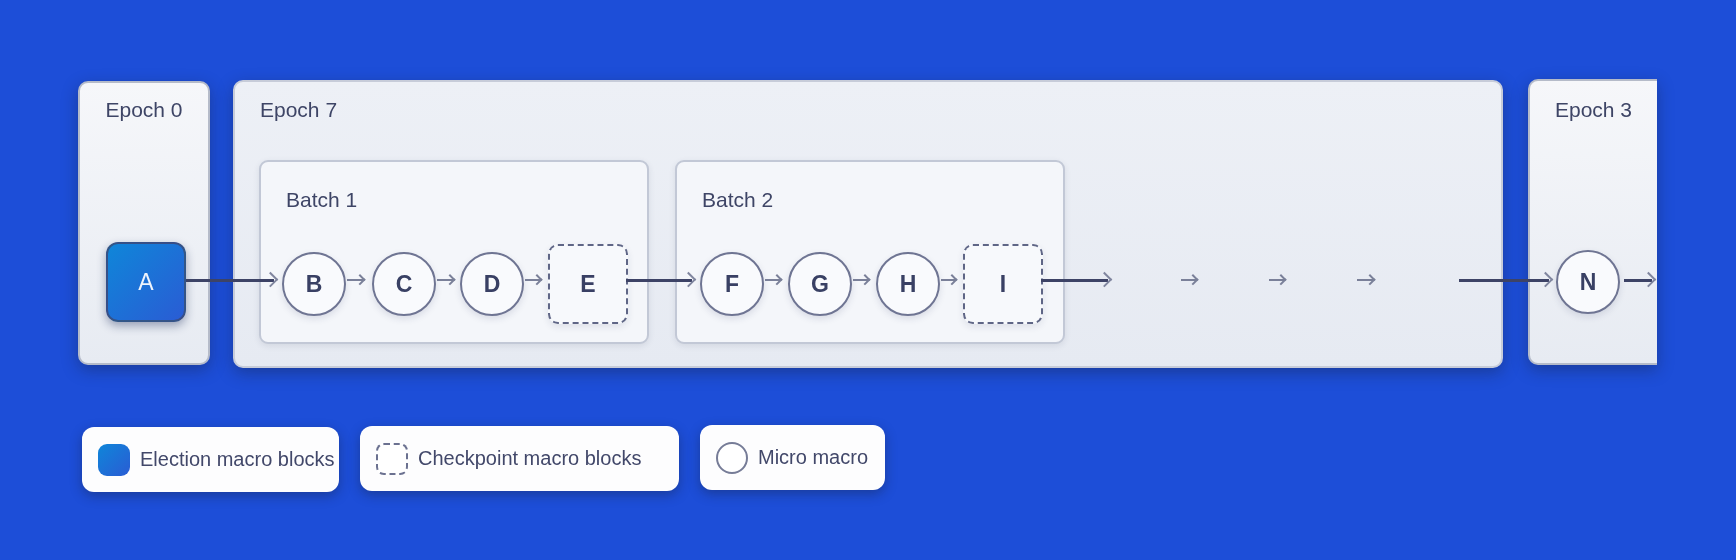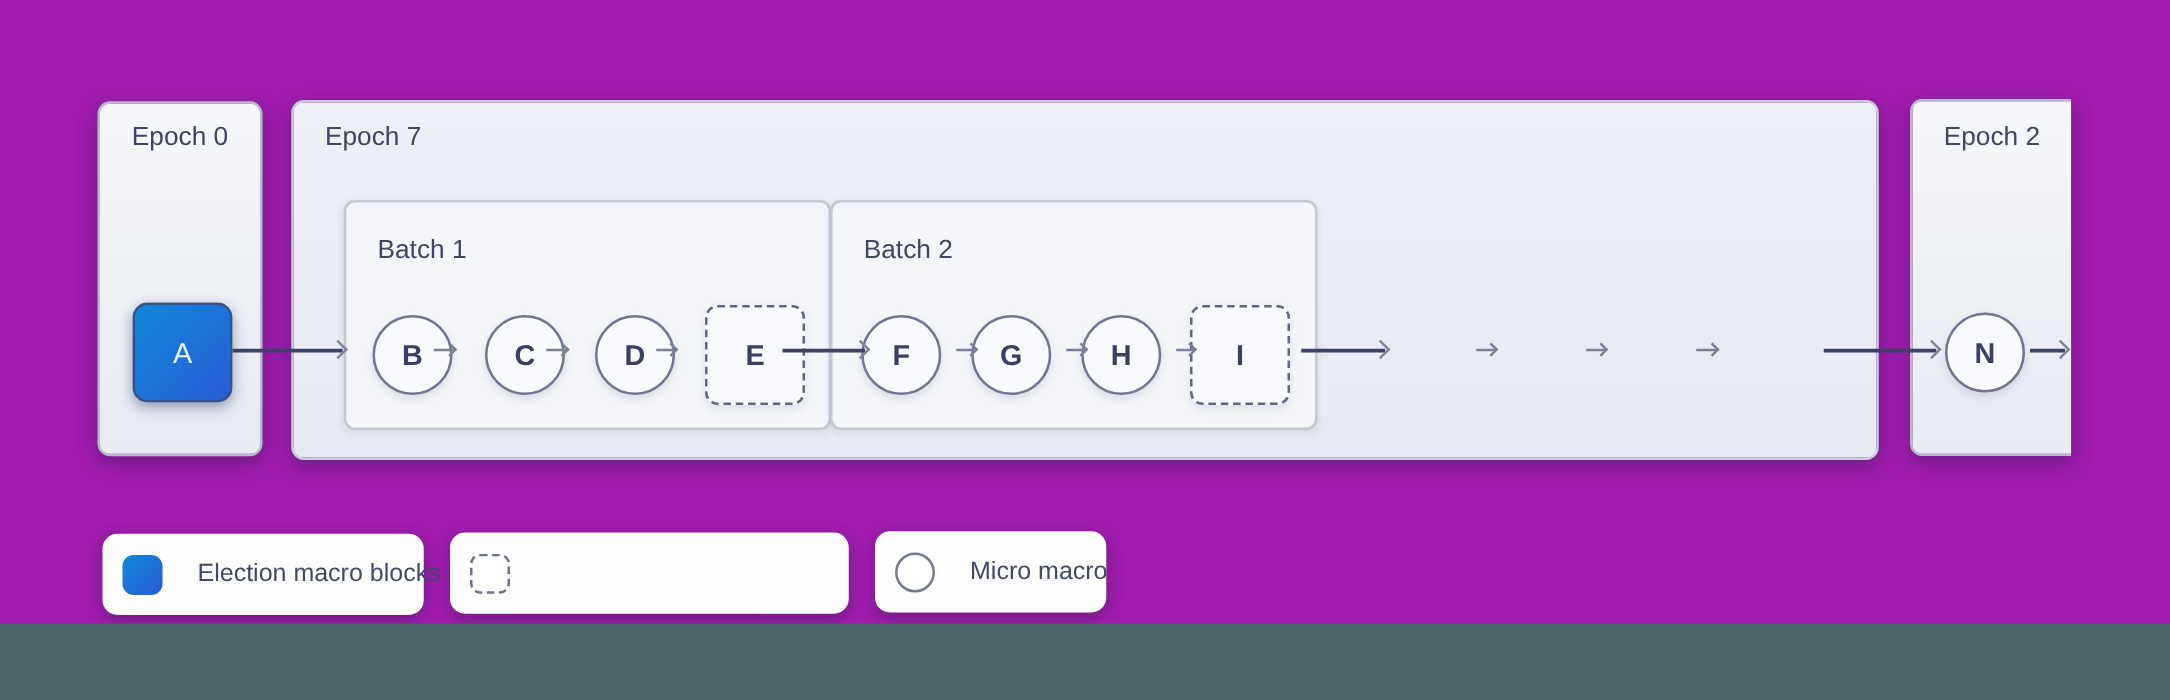--- a/index.html
+++ b/index.html
@@ -1,19 +1,19 @@
 <!DOCTYPE html>
 <html><head>
 <meta charset="utf-8">
 <style>
   html,body{margin:0;padding:0;background:#4c6566;}
   *{box-sizing:border-box;}
   .stage{
-    position:relative;width:1736px;height:499px;overflow:hidden;
-    background:#a21caf;
+    position:relative;width:1736px;height:560px;overflow:hidden;
+    background:#1d4ed8;
     font-family:"Liberation Sans","DejaVu Sans",sans-serif;
     color:#3e4566;
   }
   
   .panel{position:absolute;border-radius:10px;}
   .epoch-side{
     background:linear-gradient(180deg,#f6f7fa 0%,#e7ebf2 100%);
     border:2px solid #b5bbc9;
     box-shadow:0 5px 16px rgba(22,32,58,.38);
   }
@@ -65,21 +65,21 @@
   }
   .arrow.short{height:2px;color:#7a8099;}
   .arrow.short::after{
     width:6px;height:6px;right:-1px;
     border-top:2px solid #7a8099;border-right:2px solid #7a8099;
   }
   
   .legend-card{
     position:absolute;height:65px;background:#fdfdfe;border-radius:12px;
     box-shadow:0 4px 12px rgba(22,32,58,.38);
-    display:flex;align-items:center;padding-left:16px;gap:28px;
+    display:flex;align-items:center;padding-left:16px;gap:10px;
   }
   .legend-label{font-size:20px;color:#42486a;white-space:nowrap;}
   .legend-icon{flex:0 0 auto;}
   .legend-icon.election-ic{
     width:32px;height:32px;border-radius:9px;
     background:linear-gradient(135deg,#0f86d9 0%,#2a5cd4 100%);
   }
   .legend-icon.checkpoint-ic{
     width:32px;height:32px;border-radius:8px;
     border:2px dashed #6b7190;background:#ffffff;
@@ -97,56 +97,56 @@
   <section class="panel epoch-side" style="left:78px;top:81px;width:132px;height:284px;">
     <div class="epoch-title centered" style="top:14px;">Epoch 0</div>
     <div class="block election" style="left:26px;top:159px;">
       <span class="letter">A</span>
     </div>
   </section>
 
   <section class="panel epoch-main" style="left:233px;top:80px;width:1270px;height:288px;">
     <div class="epoch-title" style="left:25px;top:15px;">Epoch 7</div>
 
-    <div class="batch" style="left:24px;margin-left:16px;">
+    <div class="batch" style="left:24px;">
       <div class="batch-title">Batch 1</div>
       <div class="block micro" style="left:21px;top:90px;">
         <span class="letter">B</span>
       </div>
       <div class="block micro" style="left:111px;top:90px;">
         <span class="letter">C</span>
       </div>
       <div class="block micro" style="left:199px;top:90px;">
         <span class="letter">D</span>
       </div>
       <div class="block checkpoint" style="left:287px;top:82px;">
         <span class="letter">E</span>
       </div>
     </div>
 
-    <div class="batch" style="left:429px;">
+    <div class="batch" style="left:440px;">
       <div class="batch-title">Batch 2</div>
       <div class="block micro" style="left:23px;top:90px;">
         <span class="letter">F</span>
       </div>
       <div class="block micro" style="left:111px;top:90px;">
         <span class="letter">G</span>
       </div>
       <div class="block micro" style="left:199px;top:90px;">
         <span class="letter">H</span>
       </div>
       <div class="block checkpoint" style="left:286px;top:82px;">
         <span class="letter">I</span>
       </div>
     </div>
 
   </section>
 
   <section class="panel epoch-side epoch-clipped" style="left:1528px;top:79px;width:129px;height:286px;">
-    <div class="epoch-title centered" style="top:16px;">Epoch 2</div>
+    <div class="epoch-title centered" style="top:16px;">Epoch 3</div>
     <div class="block micro" style="left:26px;top:169px;">
       <span class="letter">N</span>
     </div>
   </section>
 
   <div class="arrow" style="left:186px;top:279px;width:88px;"></div>
   <div class="arrow short" style="left:347px;top:279px;width:16px;"></div>
   <div class="arrow short" style="left:437px;top:279px;width:16px;"></div>
   <div class="arrow short" style="left:525px;top:279px;width:15px;"></div>
   <div class="arrow" style="left:626px;top:279px;width:66px;"></div>
@@ -160,20 +160,21 @@
   <div class="arrow" style="left:1459px;top:279px;width:90px;"></div>
   <div class="arrow" style="left:1624px;top:279px;width:28px;"></div>
 
   <div>
     <div class="legend-card" style="left:82px;top:427px;width:257px;">
       <span class="legend-icon election-ic"></span>
       <span class="legend-label">Election macro blocks</span>
     </div>
     <div class="legend-card" style="left:360px;top:426px;width:319px;">
       <span class="legend-icon checkpoint-ic"></span>
+      <span class="legend-label">Checkpoint macro blocks</span>
     </div>
     <div class="legend-card" style="left:700px;top:425px;width:185px;">
       <span class="legend-icon micro-ic"></span>
       <span class="legend-label">Micro macro</span>
     </div>
   </div>
 
 </div>
 
 </body></html>

